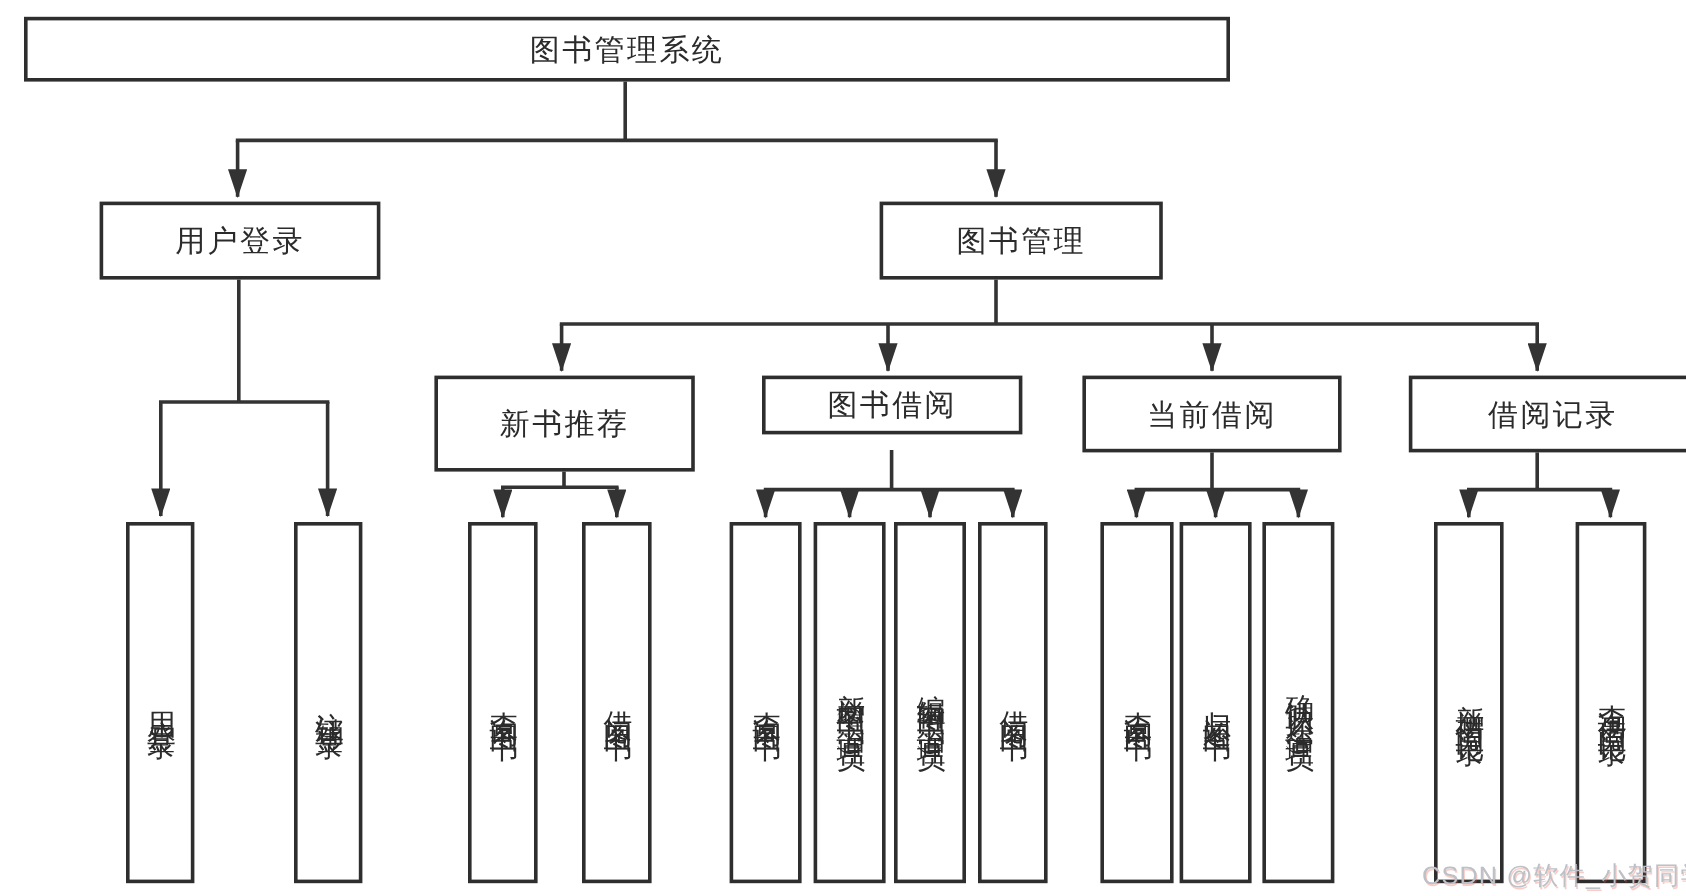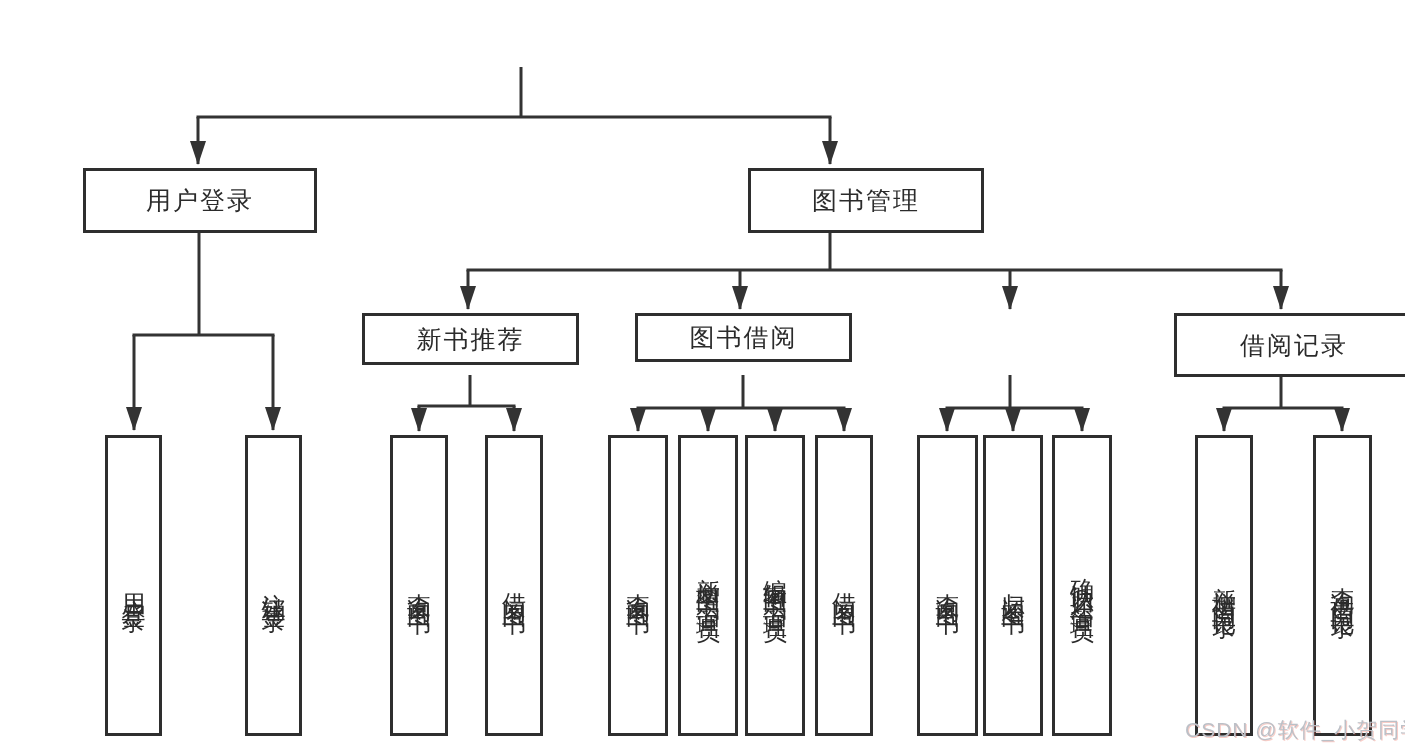--- a/index.html
+++ b/index.html
@@ -30,22 +30,22 @@
     top:435px;height:301px;
     writing-mode:vertical-rl;
     text-orientation:mixed;
     display:flex;align-items:center;justify-content:center;
     font-size:24px;letter-spacing:6px;
     color:#2b2b2b;
     z-index:2;
   }
   #root-box{left:20px;top:14px;width:1005px;height:54px;}
   #n-user-login{left:83px;top:168px;width:234px;height:65px;}
-  #n-book-mgmt{left:748px;top:168px;width:236px;height:65px;}
-  #n-recommend{left:362px;top:313px;width:217px;height:52px;}
+  #n-book-mgmt{left:733px;top:168px;width:236px;height:65px;}
+  #n-recommend{left:362px;top:313px;width:217px;height:80px;}
   #n-borrow{left:635px;top:313px;width:217px;height:49px;}
   #n-current{left:902px;top:313px;width:216px;height:64px;}
   #n-records{left:1174px;top:313px;width:240px;height:64px;}
   #l1{left:105px;width:57px;}
   #l2{left:245px;width:57px;}
   #l3{left:390px;width:58px;}
   #l4{left:485px;width:58px;}
   #l5{left:608px;width:60px;}
   #l6{left:678px;width:60px;}
   #l7{left:745px;width:60px;}
@@ -112,33 +112,39 @@
       <path d="M1013,408 V431" marker-end="url(#ah)"></path>
       <path d="M1082,408 V431" marker-end="url(#ah)"></path>
 
       <path d="M1281,375 V408"></path>
       <path d="M1222.5,408 H1343.5"></path>
       <path d="M1224,408 V431" marker-end="url(#ah)"></path>
       <path d="M1342,408 V431" marker-end="url(#ah)"></path>
     </g>
   </svg>
 
+  <div id="root-box" class="node">
+    <span>图书管理系统</span>
+  </div>
 
   <div id="n-user-login" class="node">
     <span>用户登录</span>
   </div>
   <div id="n-book-mgmt" class="node">
     <span>图书管理</span>
   </div>
 
   <div id="n-recommend" class="node">
     <span>新书推荐</span>
   </div>
   <div id="n-borrow" class="node">
     <span>图书借阅</span>
+  </div>
+  <div id="n-current" class="node">
+    <span>当前借阅</span>
   </div>
   <div id="n-records" class="node">
     <span>借阅记录</span>
   </div>
 
   <div id="l1" class="leaf">
     <span>用户登录</span>
   </div>
   <div id="l2" class="leaf">
     <span>注销登录</span>

